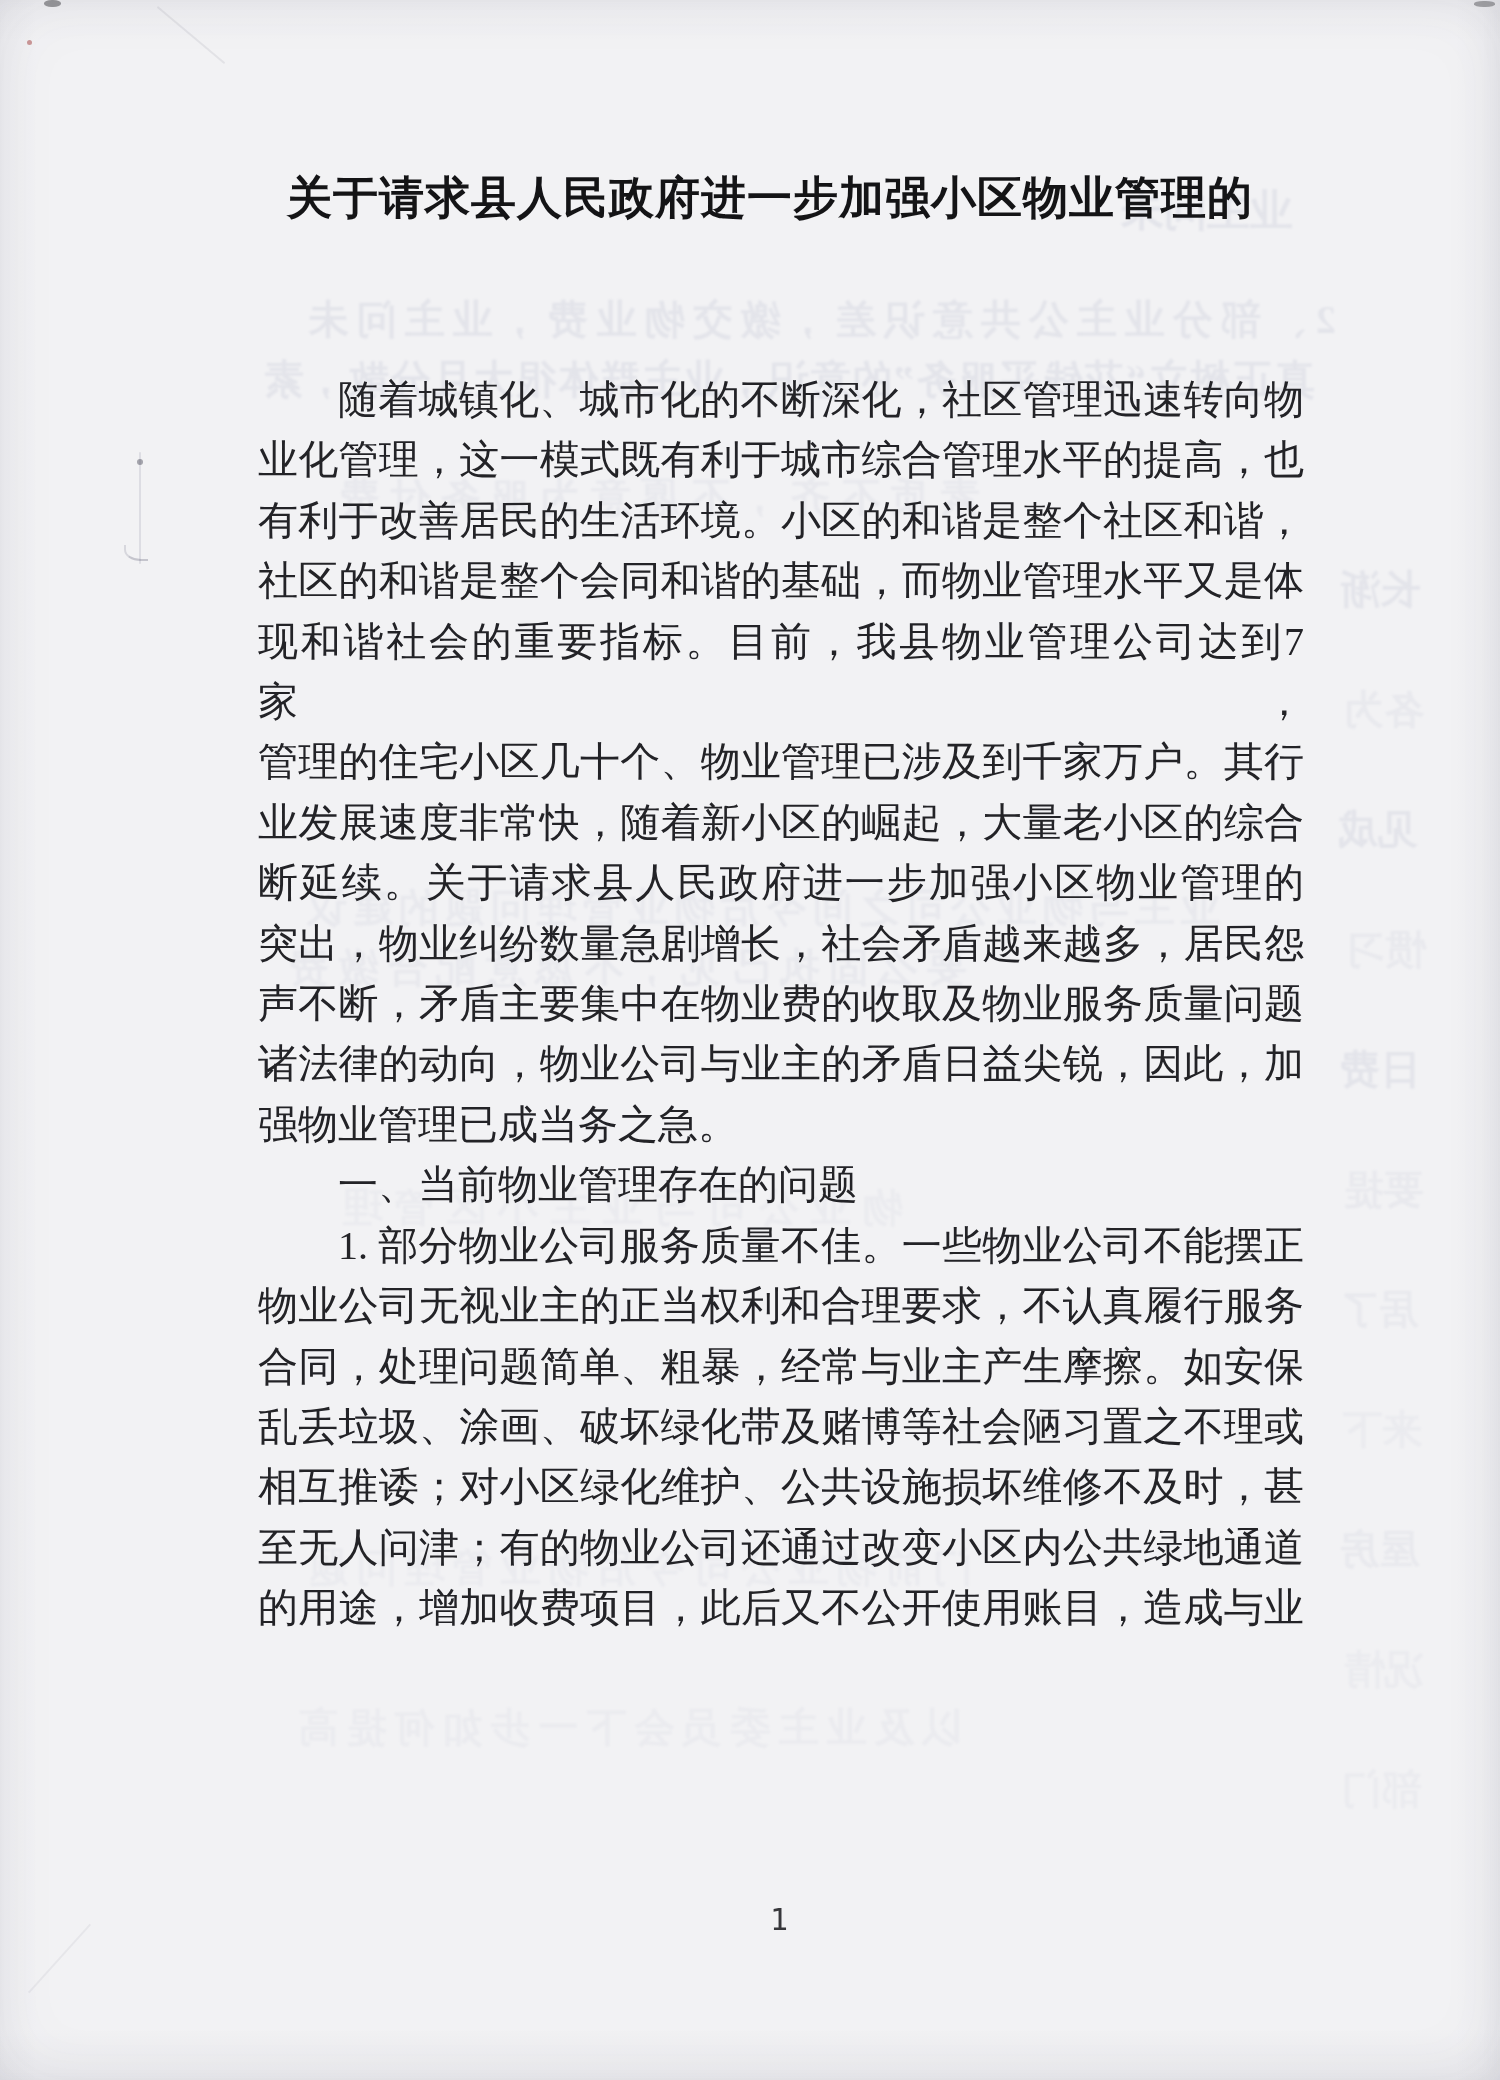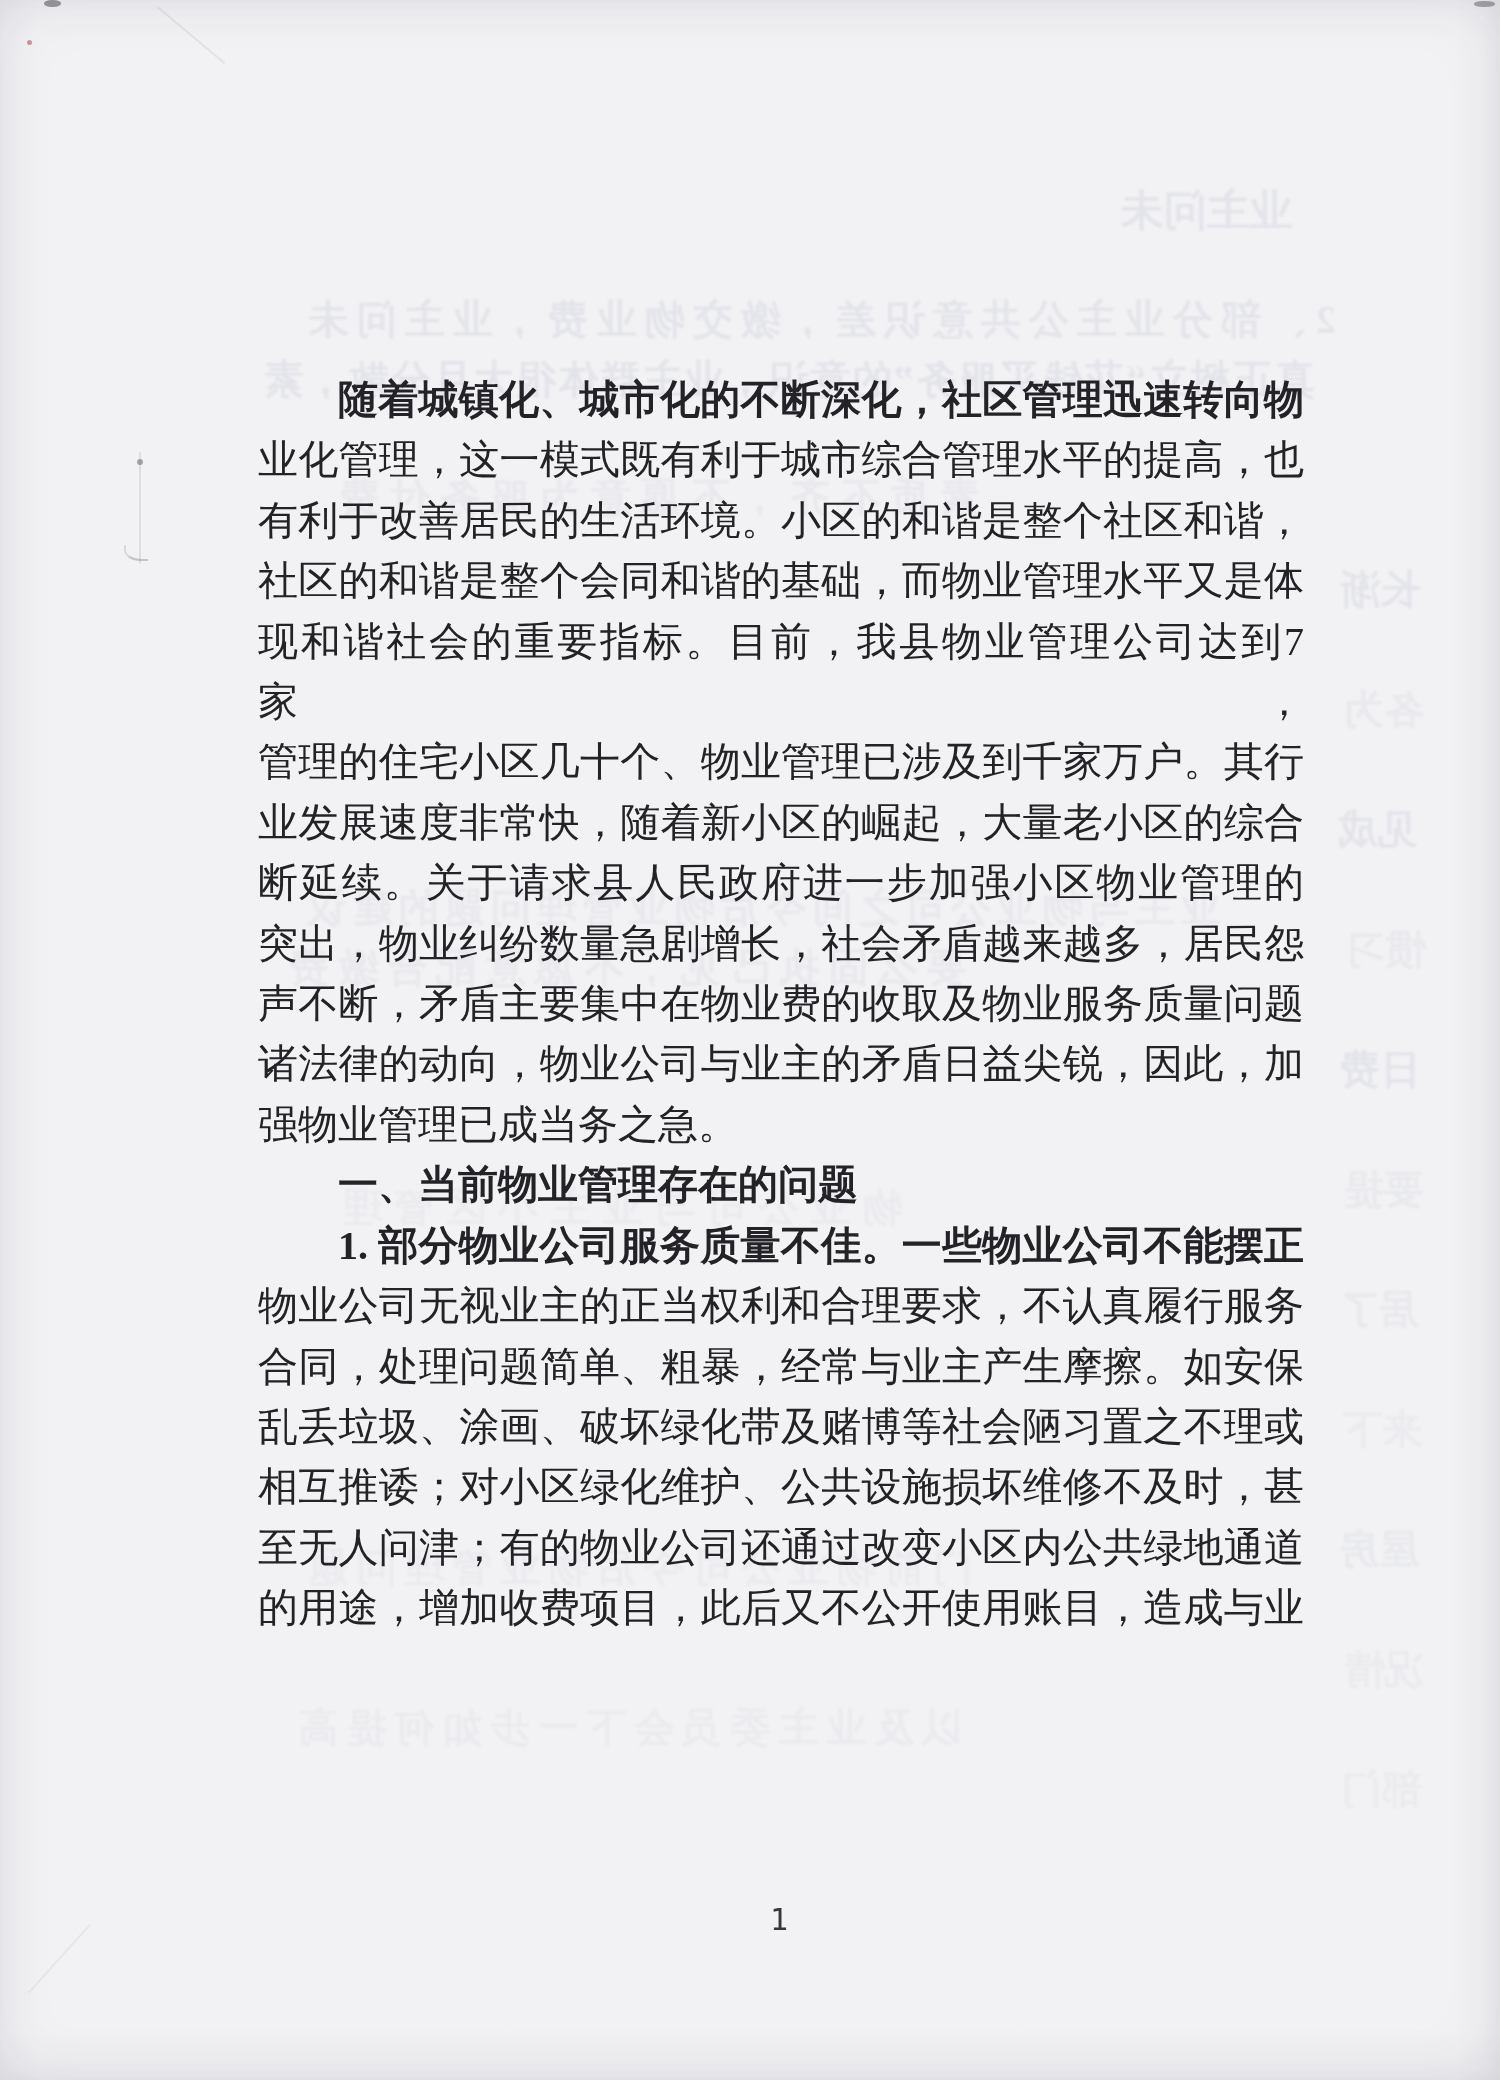--- a/index.html
+++ b/index.html
@@ -40,21 +40,21 @@
     position: absolute;
     left: 258px;
     top: 370px;
     width: 1046px;
     font-size: 40px;
     line-height: 60.4px;
     color: #232327;
   }
   .ln { min-height: 60.4px; }
   .j  { text-align: justify; text-align-last: justify; }
-  .indent { text-indent: 80px; font-weight: bold; }
+  .indent { text-indent: 80px; }
 
   
   .pagenum {
     position: absolute;
     left: 770px;
     top: 1902px;
     font-size: 30px;
     color: #37373b;
     font-family: "DejaVu Sans Mono", "Liberation Mono", monospace;
   }
@@ -142,20 +142,21 @@
   <div class="mark-tl"></div>
   <div class="mark-tr"></div>
   <div class="speck-red"></div>
   <div class="crease-diag-tl"></div>
   <div class="crease-v"></div>
   <div class="crease-dot"></div>
   <div class="crease-squiggle"></div>
   <div class="crease-bl"></div>
 
   <div class="title-block">
+    <div>关于请求县人民政府进一步加强小区物业管理的</div>
   </div>
 
   <div class="body-block">
     <div class="ln indent j">随着城镇化、城市化的不断深化，社区管理迅速转向物</div>
     <div class="ln j">业化管理，这一模式既有利于城市综合管理水平的提高，也</div>
     <div class="ln j">有利于改善居民的生活环境。小区的和谐是整个社区和谐，</div>
     <div class="ln j">社区的和谐是整个会同和谐的基础，而物业管理水平又是体</div>
     <div class="ln j">现和谐社会的重要指标。目前，我县物业管理公司达到7家，</div>
     <div class="ln j">管理的住宅小区几十个、物业管理已涉及到千家万户。其行</div>
     <div class="ln j">业发展速度非常快，随着新小区的崛起，大量老小区的综合</div>

